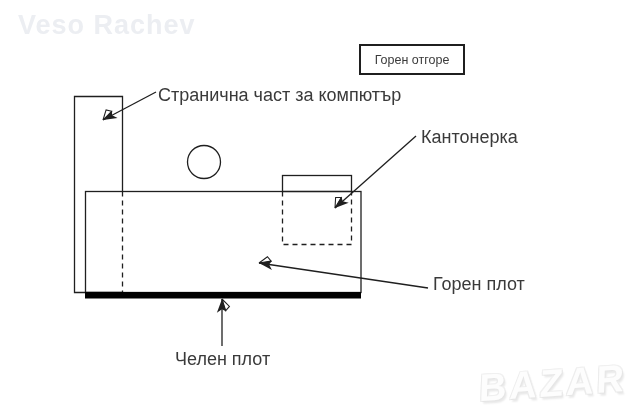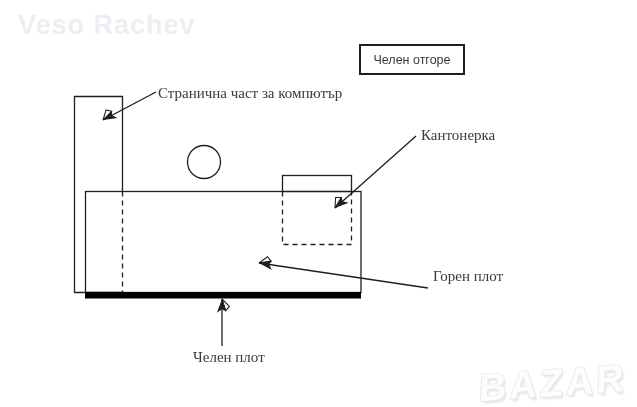--- a/index.html
+++ b/index.html
@@ -32,23 +32,22 @@
   
   svg.draw{position:absolute;left:0;top:0;}
   .s{stroke:var(--line,#1f1f1f);stroke-width:1.3;fill:none;}
   .dash{stroke-dasharray:5 4;}
   .bar{fill:var(--fill-front-panel,#000);stroke:none;}
   .ah-fill{fill:var(--line,#1f1f1f);}
   .ah-open{fill:#ffffff;stroke:var(--line,#1f1f1f);stroke-width:1;}
   
   .lbl{
     position:absolute;
-    font-size:15px;color:var(--text,#3a3a3a);
+    font-size:18px;color:var(--text,#3a3a3a);
     white-space:nowrap;
-    font-family:Liberation Serif, serif;
   }
   .view-box{
     position:absolute;left:359px;top:44px;
     width:102px;height:27px;
     border:2px solid var(--line,#1f1f1f);
     display:flex;align-items:center;justify-content:center;
     font-size:12.5px;color:var(--text,#3a3a3a);
     background:#fff;
   }
 </style>
@@ -81,23 +80,23 @@
 
     <rect class="bar" x="85" y="292" width="276" height="6.5"></rect>
 
     <line class="s" x1="156" y1="92" x2="103" y2="120" marker-end="url(#arrowhead)"></line>
     <line class="s" x1="416" y1="136" x2="335" y2="208" marker-end="url(#arrowhead)"></line>
     <line class="s" x1="428" y1="288" x2="259" y2="263" marker-end="url(#arrowhead)"></line>
     <line class="s" x1="222" y1="346" x2="222" y2="299" marker-end="url(#arrowhead)"></line>
   </svg>
 
   <div class="view-box">
-    <span>Челен отгоре</span>
+    <span>Горен отгоре</span>
   </div>
 
   <div class="lbl" style="left:158px;top:85px">Странична част за компютър</div>
   <div class="lbl" style="left:421px;top:127px">Кантонерка</div>
-  <div class="lbl" style="left:433px;top:268px">Горен плот</div>
-  <div class="lbl" style="left:193px;top:349px">Челен плот</div>
+  <div class="lbl" style="left:433px;top:274px">Горен плот</div>
+  <div class="lbl" style="left:175px;top:349px">Челен плот</div>
 
   <div class="wm-brand">BAZAR</div>
 
 </div>
 
 </body></html>

